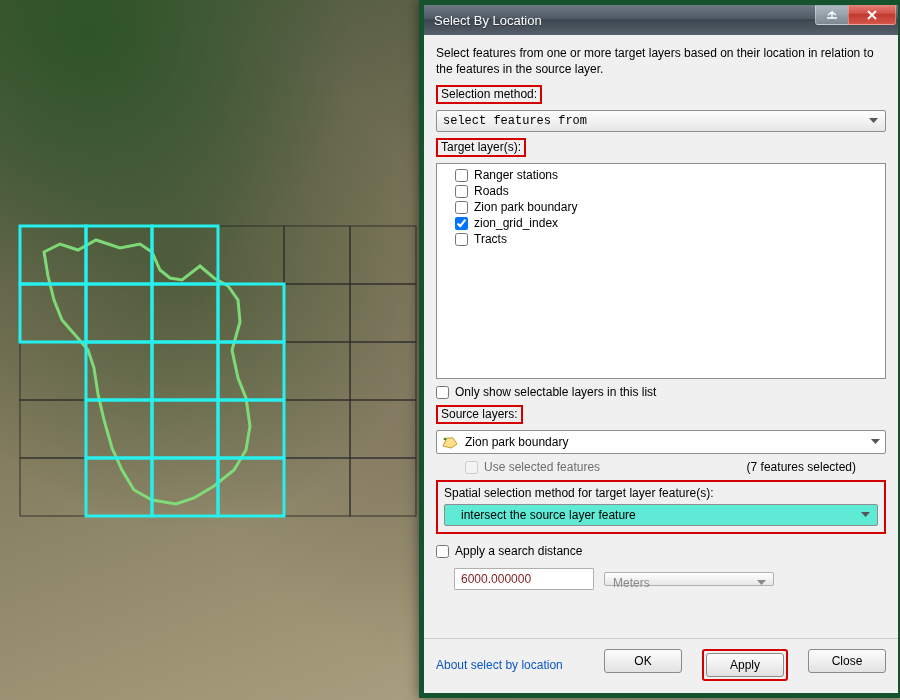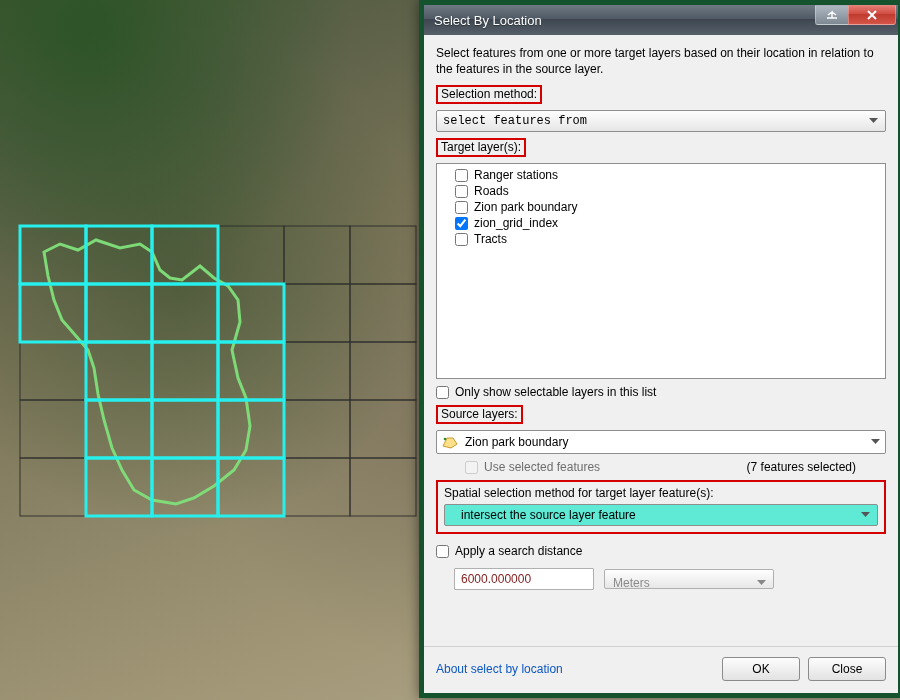--- a/index.html
+++ b/index.html
@@ -195,21 +195,21 @@
     border: 1px solid #b0b0b0;
     background: #fff;
     color: #7f1d1d;
     padding: 0 6px;
     border-radius: 1px;
     font-family: inherit;
     font-size: 12px;
   }
   .unit-dd {
     width: 170px;
-    height: 20px;
+    height: 14px;
     border: 1px solid #b0b0b0;
     background: linear-gradient(#fefefe, #e7e7e7);
     display: flex;
     align-items: center;
     padding: 8px 4px 0 8px;
     color: #8a8a8a;
     border-radius: 2px;
   }
   .unit-dd .inner { flex:1; }
   .footer {
@@ -229,21 +229,21 @@
     height: 24px;
     border: 1px solid #8a8a8a;
     background: linear-gradient(#fdfdfd, #e2e2e2);
     border-radius: 3px;
     display: flex;
     align-items: center;
     justify-content: center;
     color: #000;
     cursor: pointer;
   }
-  .btn-wrap { display:flex; gap:8px; }
+  .btn-wrap { display:flex; gap:20px; }
   .hl-btn {
     border: 2px solid #d40000;
     padding: 2px;
     border-radius: 3px;
   }
   .features-count {
     color: #000;
     margin-left: auto;
     padding-right: 30px;
   }
@@ -425,19 +425,24 @@
         </div>
       </div>
 
     </div>
     <div class="footer">
       <span class="link">About select by location</span>
       <div class="btn-wrap">
         <div class="btn">
             <span>OK</span>
           </div>
+        <div class="hl-btn">
+          <div class="btn">
+              <span>Apply</span>
+            </div>
+        </div>
         <div class="btn">
             <span>Close</span>
           </div>
       </div>
     </div>
   </div>
 </div>
 
 </body></html>

